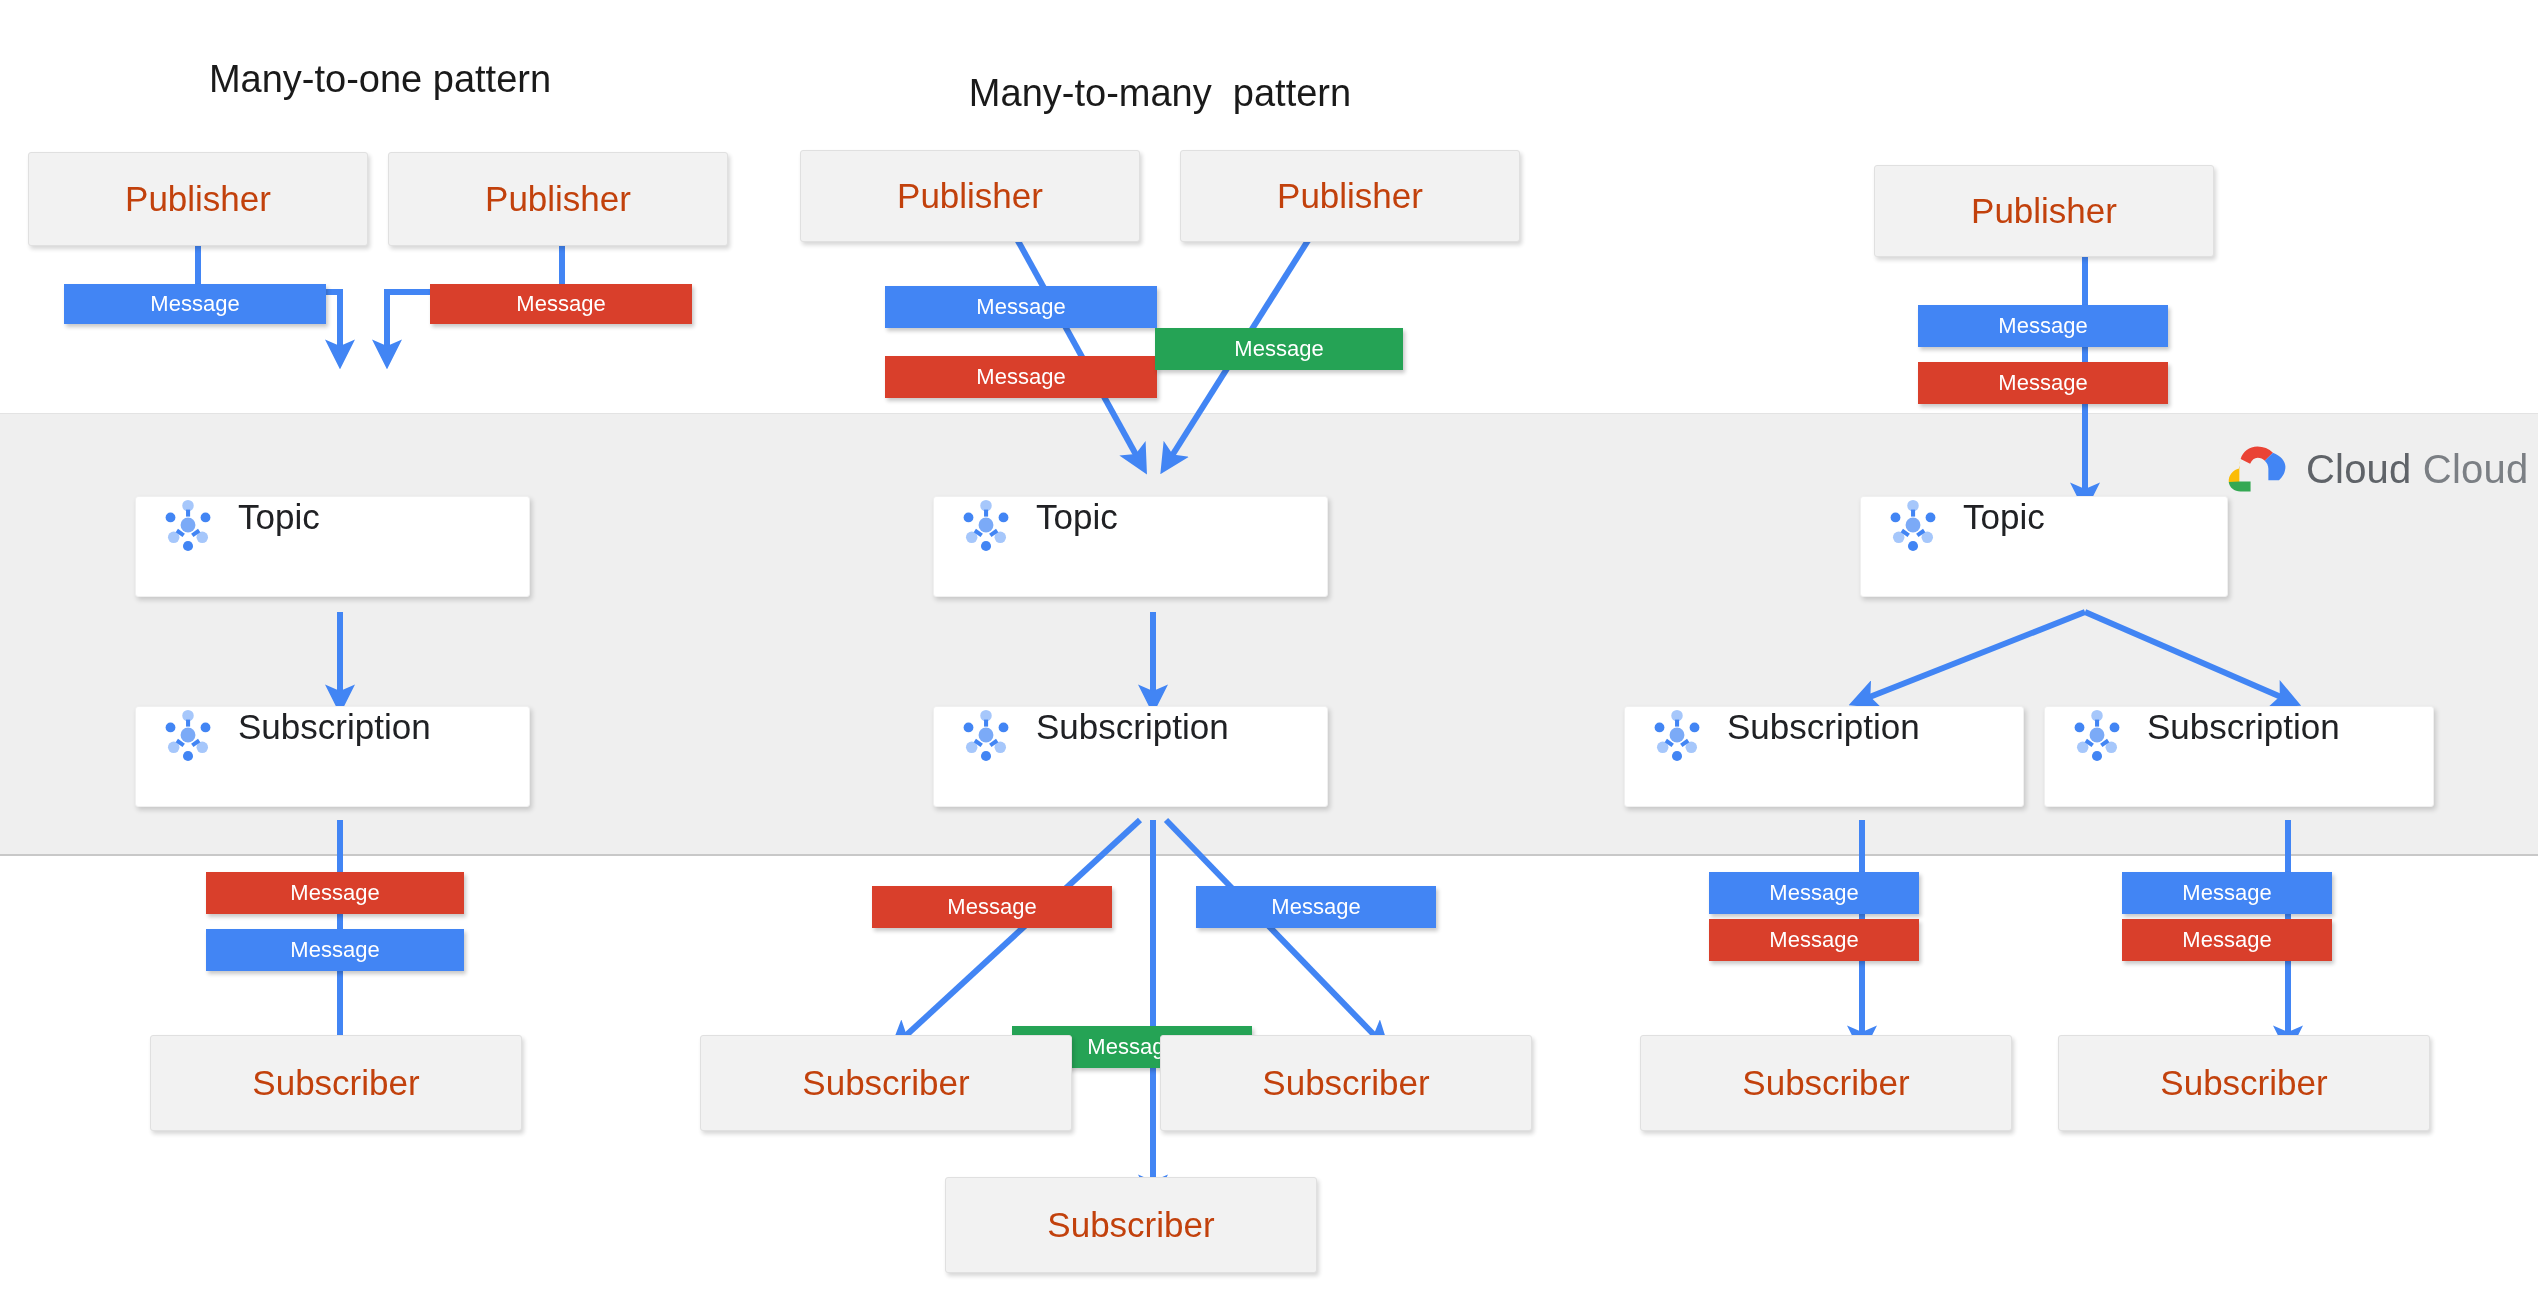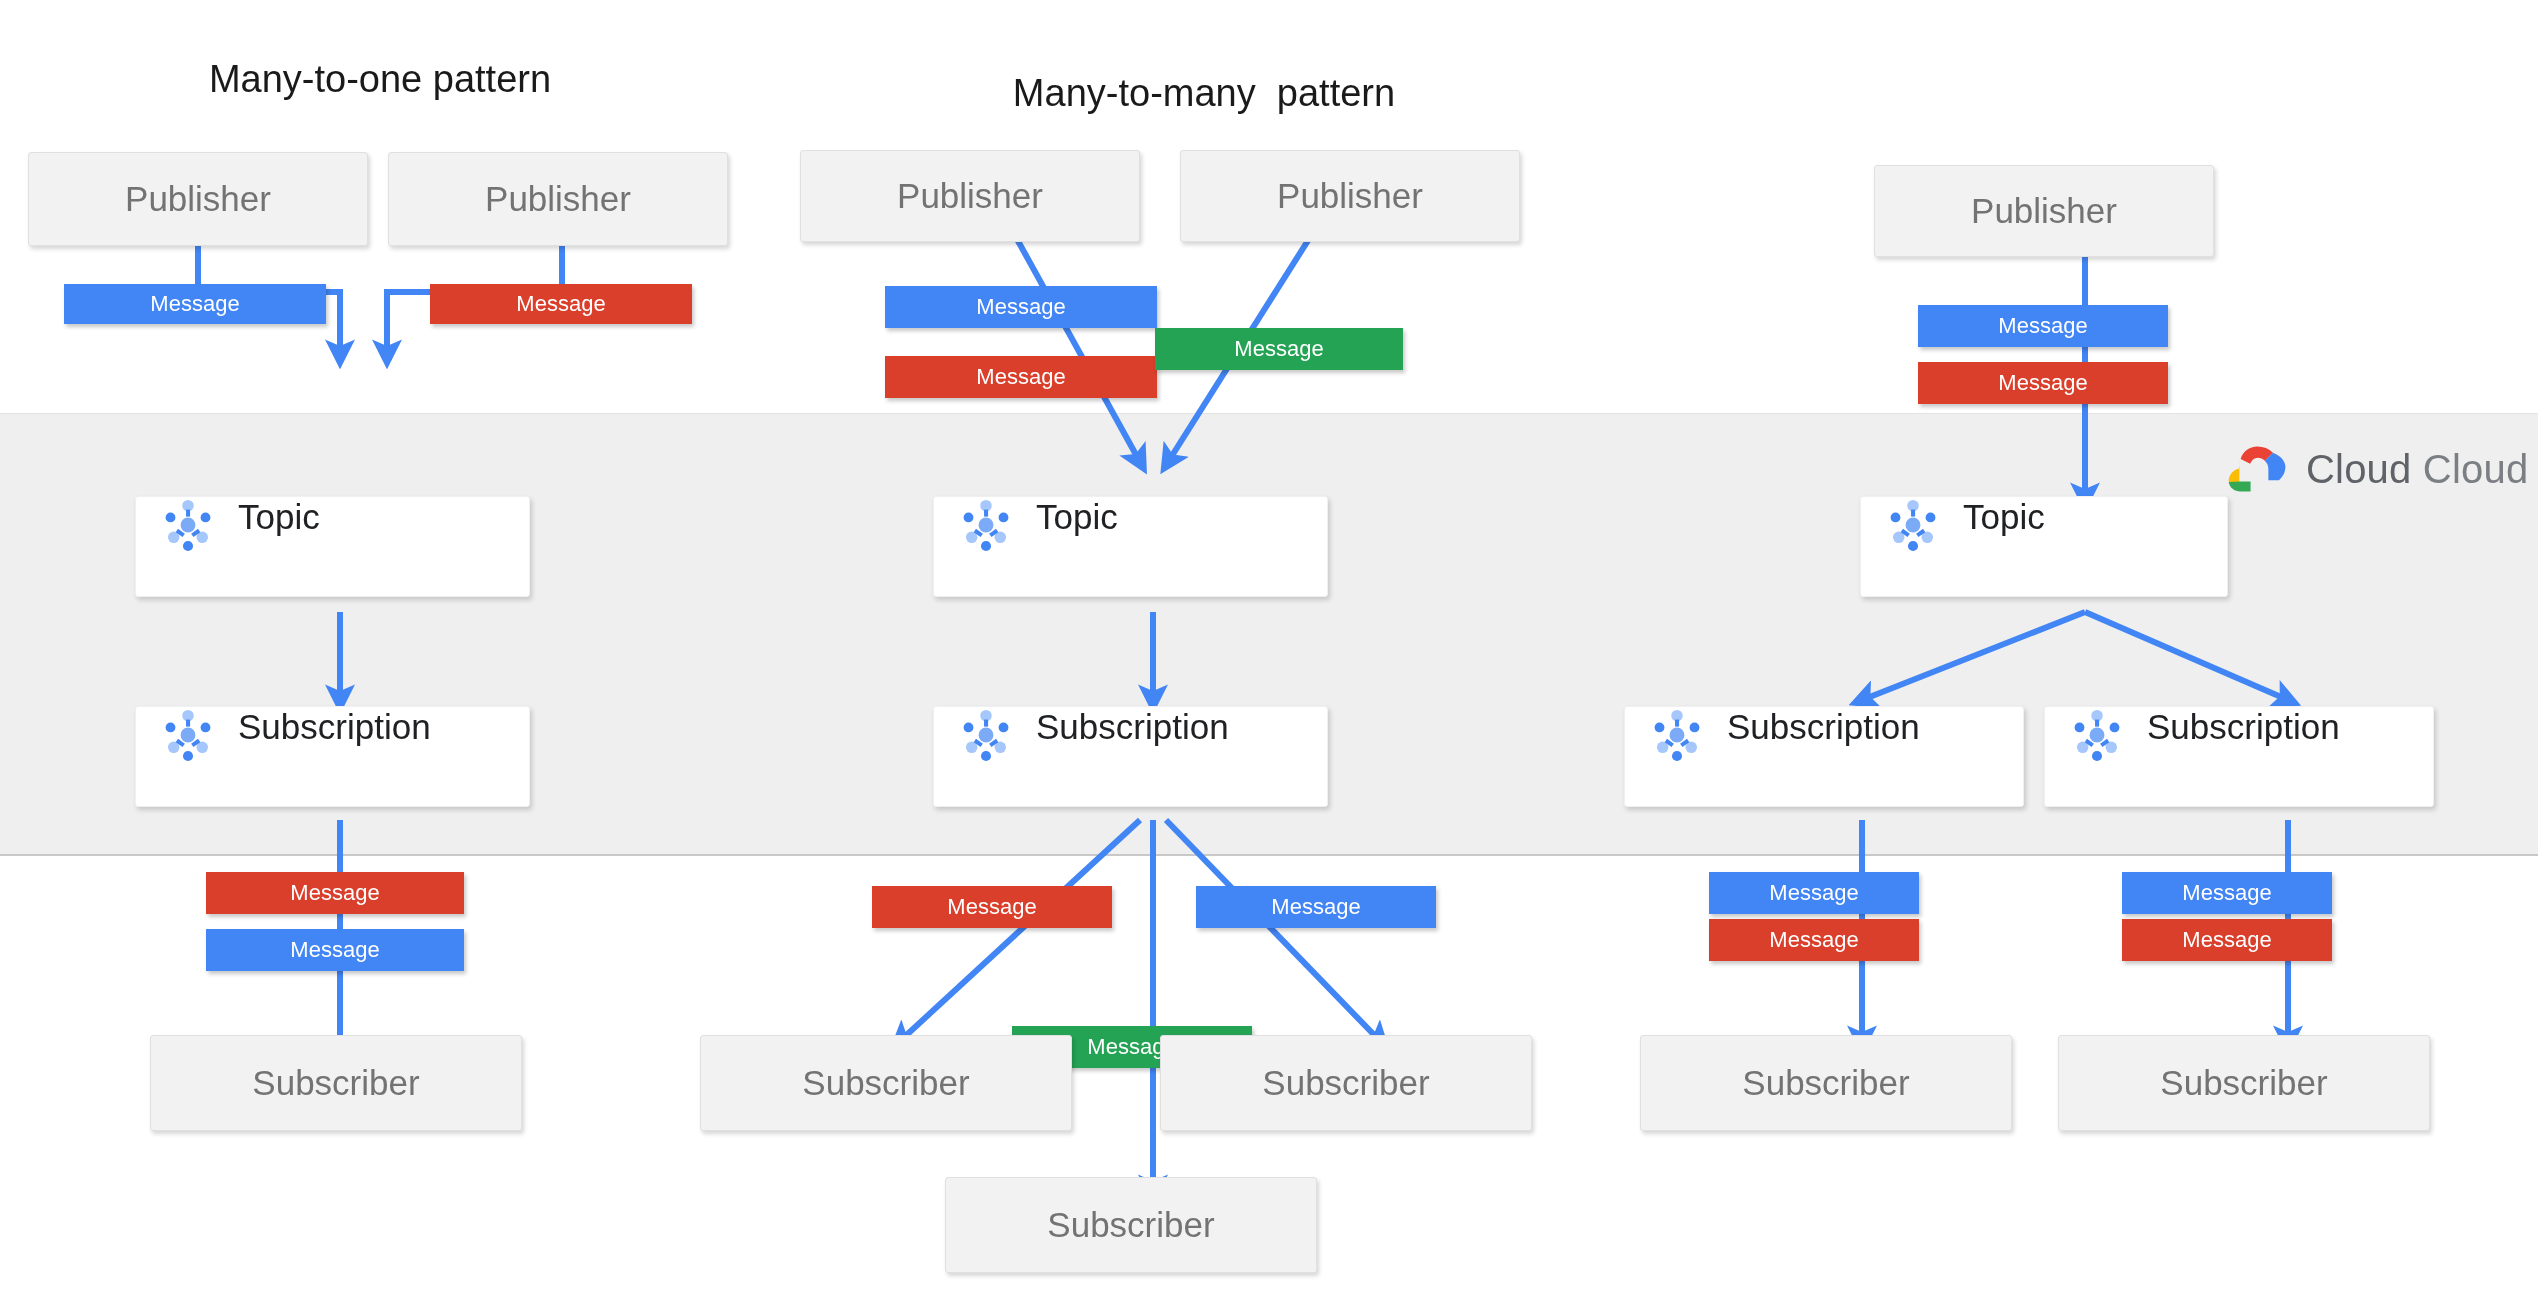--- a/index.html
+++ b/index.html
@@ -69,21 +69,21 @@
     border: 1px solid #e0e0e0;
     border-radius: 3px;
     box-shadow: 2px 3px 4px rgba(0,0,0,.16);
     display: flex;
     align-items: center;
     justify-content: center;
     box-sizing: border-box;
   }
   .node-grey span {
     font-size: 35px;
-    color: #737373;
+    color: #c2410c;
     white-space: nowrap;
   }
 
   
   .node-white {
     position: absolute;
     background: #ffffff;
     border: 1px solid #f0f0f0;
     border-radius: 3px;
     box-shadow: 2px 3px 5px rgba(0,0,0,.17);
@@ -169,21 +169,21 @@
       <path d="M2085,612 L1862,700" marker-end="url(#ah)"></path>
       <path d="M2085,612 L2288,700" marker-end="url(#ah)"></path>
       <path d="M1862,820 L1862,880"></path>
       <path d="M1862,880 L1862,1041" marker-end="url(#ah)"></path>
       <path d="M2288,820 L2288,880"></path>
       <path d="M2288,880 L2288,1041" marker-end="url(#ah)"></path>
     </g>
   </svg>
 
   <div class="col-title" style="left:100px; top:58px; width:560px;">Many-to-one pattern</div>
-  <div class="col-title" style="left:924px; top:72px; width:560px;">Many-to-many  pattern</div>
+  <div class="col-title" style="left:880px; top:72px; width:560px;">Many-to-many  pattern</div>
 
   <div class="node-grey" style="left:28px; top:152px; width:340px; height:94px;">
     <span>Publisher</span>
   </div>
   <div class="node-grey" style="left:388px; top:152px; width:340px; height:94px;">
     <span>Publisher</span>
   </div>
 
   <div class="msg blue" style="left:64px; top:284px; width:262px; height:40px;">
     <span>Message</span>

